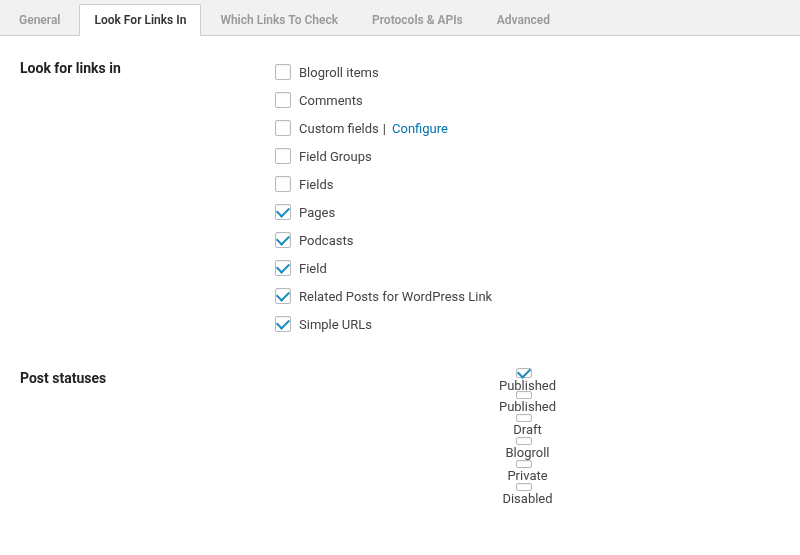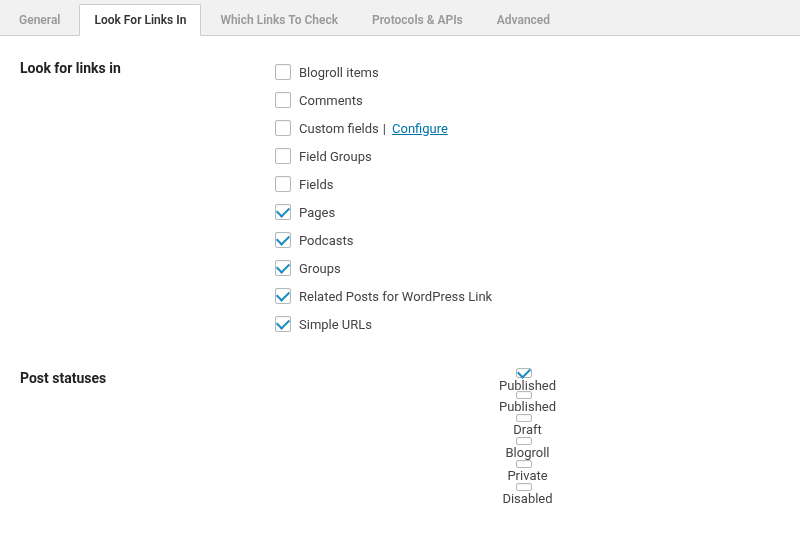--- a/index.html
+++ b/index.html
@@ -86,21 +86,20 @@
       border-left: 2px solid #1e8cbe;
       border-bottom: 2px solid #1e8cbe;
       transform: rotate(-45deg) translate(1px, -1px);
     }
     .option-label {
       font-size: 13px;
       color: #444;
     }
     .configure-link {
       color: #0073aa;
-      text-decoration: underline;
       cursor: pointer;
       margin-left: 4px;
     }
     .sep {
       margin: 0 2px 0 4px;
       color: #444;
     }
   </style>
 </head>
 <body>
@@ -143,21 +142,21 @@
       <div class="option-row">
         <div class="checkbox checked"></div>
         <span class="option-label">Pages</span>
       </div>
       <div class="option-row">
         <div class="checkbox checked"></div>
         <span class="option-label">Podcasts</span>
       </div>
       <div class="option-row">
         <div class="checkbox checked"></div>
-        <span class="option-label">Groups</span>
+        <span class="option-label">Field</span>
       </div>
       <div class="option-row">
         <div class="checkbox checked"></div>
         <span class="option-label">Related Posts for WordPress Link</span>
       </div>
       <div class="option-row">
         <div class="checkbox checked"></div>
         <span class="option-label">Simple URLs</span>
       </div>
     </div>

